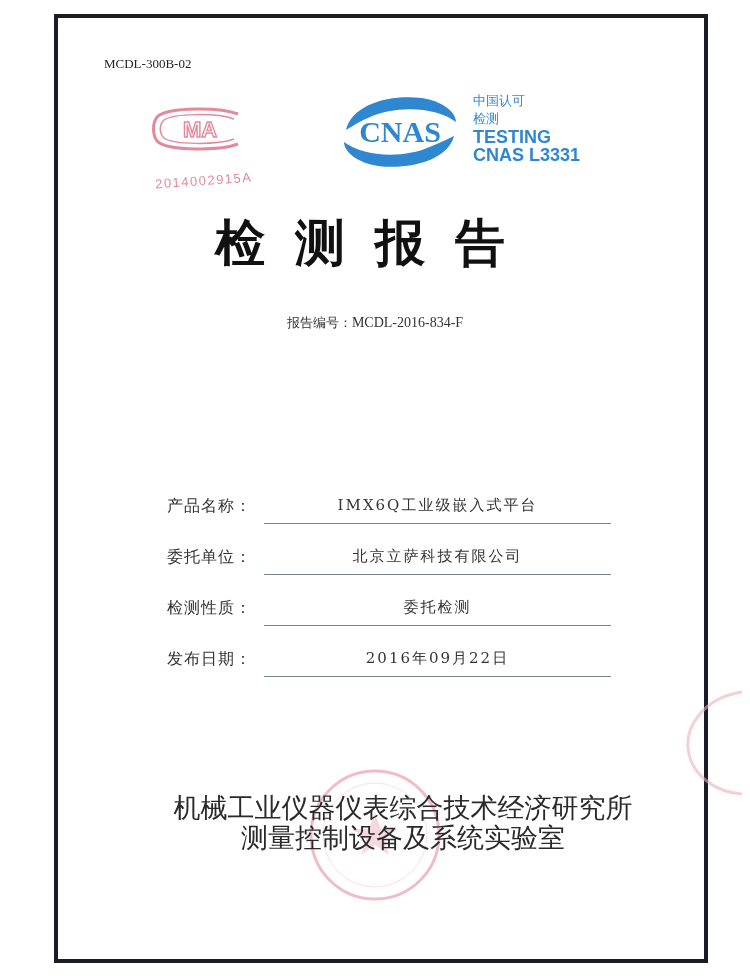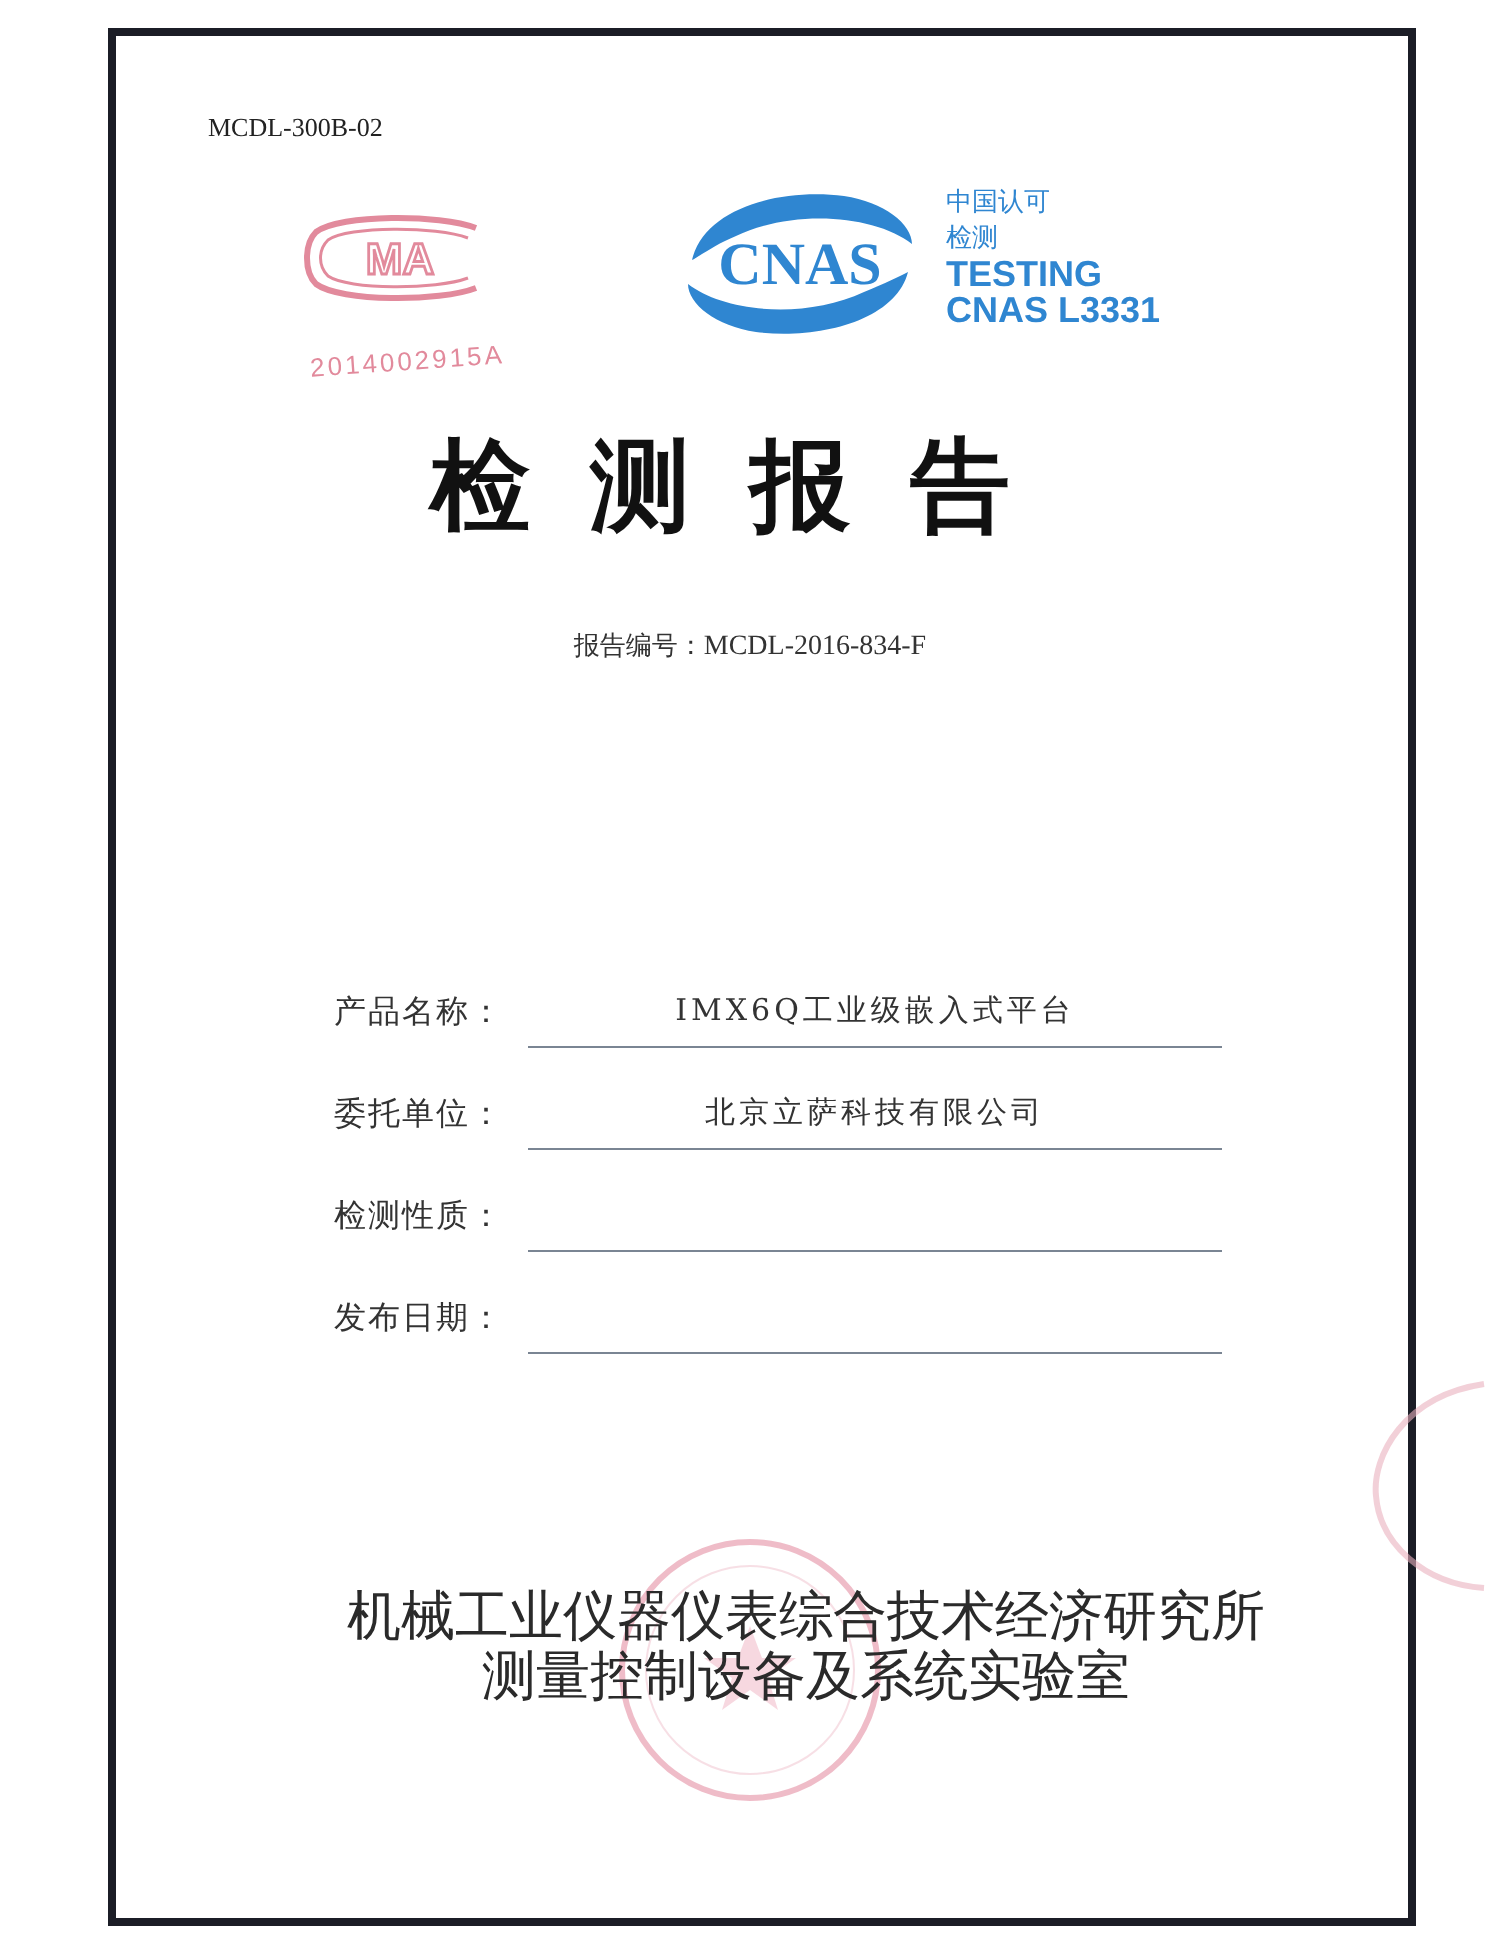--- a/index.html
+++ b/index.html
@@ -71,24 +71,26 @@
   <span class="value">IMX6Q工业级嵌入式平台</span>
   <div class="rule"></div>
 </div>
 <div class="field" style="top:547px;">
   <span class="label">委托单位：</span>
   <span class="value">北京立萨科技有限公司</span>
   <div class="rule"></div>
 </div>
 <div class="field" style="top:598px;">
   <span class="label">检测性质：</span>
+  <span class="value">委托检测</span>
   <div class="rule"></div>
 </div>
 <div class="field" style="top:649px;">
   <span class="label">发布日期：</span>
+  <span class="value">2016年09月22日</span>
   <div class="rule"></div>
 </div>
 
 <svg class="seal" style="left:305px; top:765px;" width="140" height="140" viewBox="0 0 140 140">
   <circle cx="70" cy="70" r="64" fill="none" stroke="#e8a0b0" stroke-width="3" opacity="0.7"></circle>
   <circle cx="70" cy="70" r="52" fill="none" stroke="#f0c0cc" stroke-width="1" opacity="0.5"></circle>
   <polygon points="70,48 76,64 93,64 79,74 84,90 70,80 56,90 61,74 47,64 64,64" fill="#f0b8c6" opacity="0.55"></polygon>
 </svg>
 
 <svg class="seal" style="left:682px; top:688px;" width="68" height="110" viewBox="0 0 68 110">

